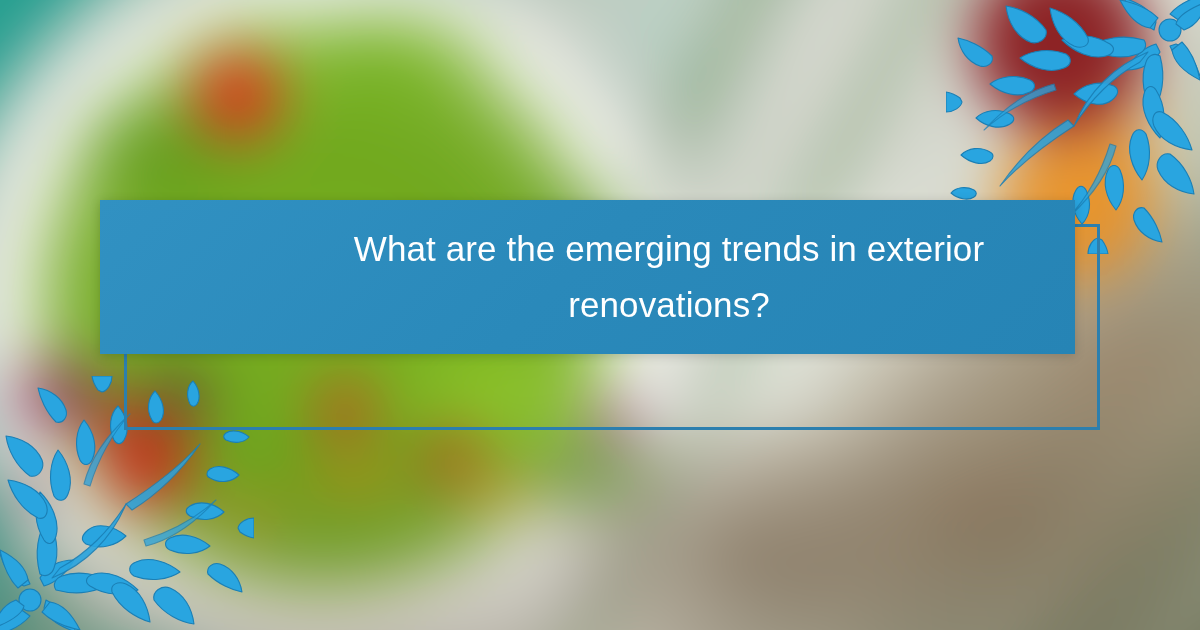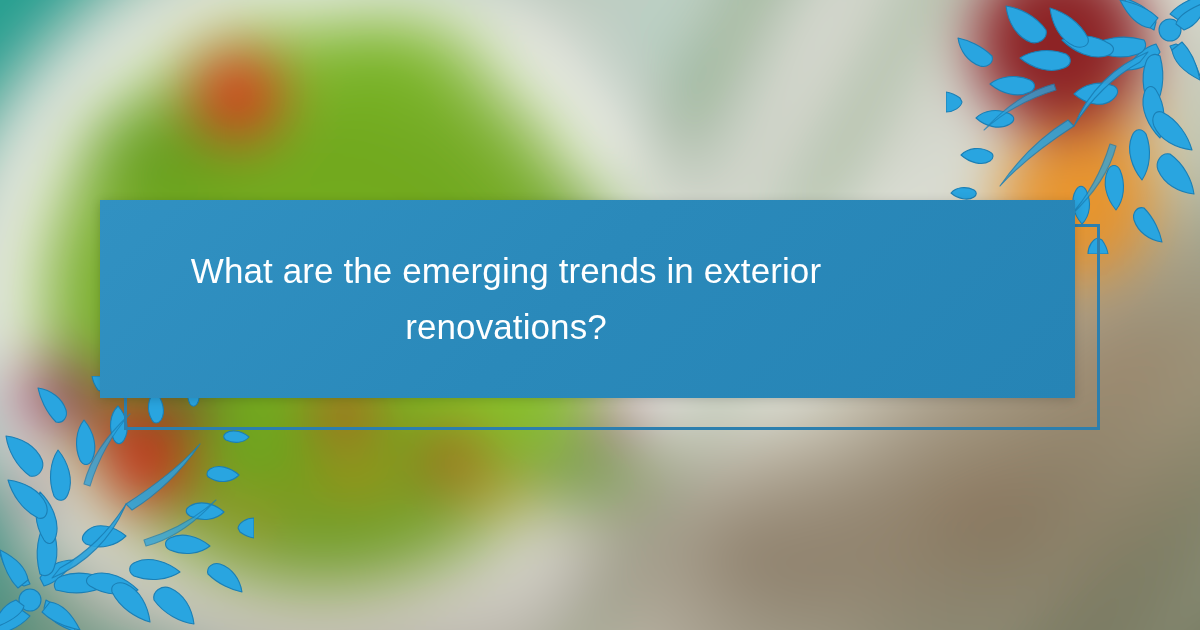--- a/index.html
+++ b/index.html
@@ -177,26 +177,26 @@
     border: 3px solid #2c7fae;
     box-sizing: border-box;
   }
 
   
   .banner {
     position: absolute;
     left: 100px;
     top: 200px;
     width: 975px;
-    height: 198px;
+    height: 154px;
     background: linear-gradient(135deg, #3191c2 0%, #2a89ba 48%, #2684b5 100%);
     box-shadow: 0 2px 10px rgba(0,0,0,0.16);
     display: flex;
     align-items: center;
-    justify-content: flex-start;
+    justify-content: flex-end;
     box-sizing: border-box;
     padding: 0 56px;
   }
   .banner-title {
     margin: 0;
     color: #ffffff;
     font-family: "Liberation Sans", sans-serif;
     font-weight: 400;
     font-size: 35px;
     line-height: 56px;

